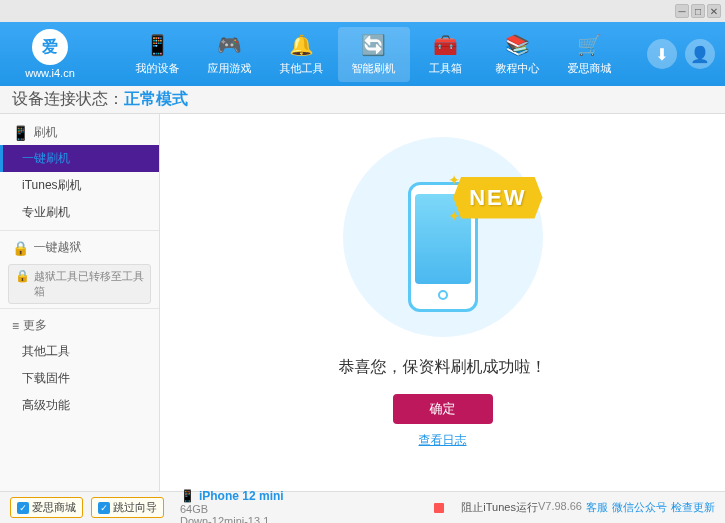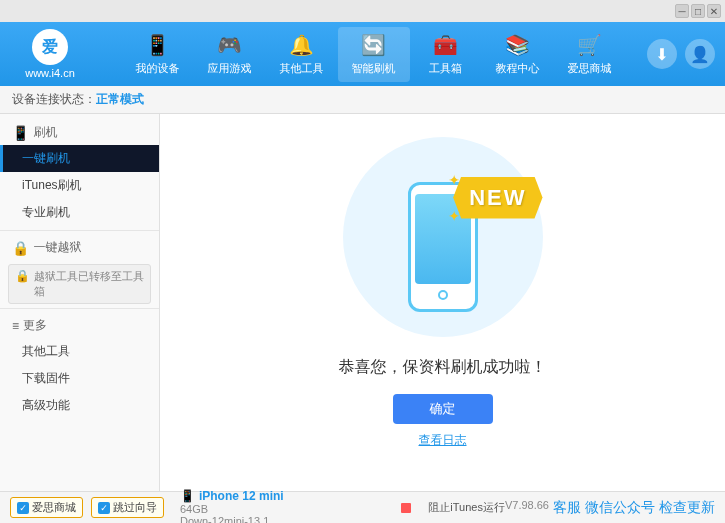--- a/index.html
+++ b/index.html
@@ -65,21 +65,21 @@
       color: #fff; font-size: 16px; cursor: pointer;
     }
 
     
     .status-bar {
       height: 28px;
       background: #f5f5f5;
       border-bottom: 1px solid #ddd;
       display: flex; align-items: center;
       padding: 0 12px;
-      font-size: 12px; color: #555;
+      font-size: 16px; color: #555;
     }
     .status-normal {
       color: #2196e8; font-weight: bold;
     }
 
     
     .main {
       display: flex;
       height: calc(523px - 22px - 64px - 28px - 32px);
     }
@@ -98,21 +98,21 @@
       padding: 4px 12px; color: #666; font-size: 12px;
     }
     .sidebar-section-icon {
       margin-right: 4px; color: #2196e8; font-size: 14px;
     }
     .sidebar-item {
       padding: 5px 12px 5px 22px;
       color: #444; font-size: 12px; cursor: pointer;
     }
     .sidebar-item.active {
-      background: #0f172a; color: #2196e8;
+      background: #4c1d95; color: #2196e8;
       border-left: 3px solid #2196e8;
       padding-left: 19px;
     }
     .sidebar-divider {
       height: 1px; background: #e5e5e5; margin: 4px 0;
     }
     .sidebar-more {
       display: flex; align-items: center;
       padding: 4px 12px; color: #666; font-size: 12px;
     }
@@ -201,21 +201,21 @@
     .sparkle-bl { bottom: -5px; left: -5px; }
 
     
     .success-text {
       font-size: 16px; color: #333;
       margin-bottom: 16px;
       font-weight: 500;
     }
     .confirm-btn {
       width: 100px; height: 30px;
-      background: #3b82f6; color: #fff;
+      background: #be185d; color: #fff;
       border: none; border-radius: 4px;
       font-size: 13px; cursor: pointer;
       display: flex; align-items: center; justify-content: center;
     }
     .view-log-link {
       margin-top: 8px;
       font-size: 12px; color: #2196e8; cursor: pointer;
       text-decoration: underline;
     }
 
@@ -254,21 +254,21 @@
       font-size: 11px; color: #888;
     }
     .bottom-status {
       display: flex; gap: 16px; align-items: center;
       font-size: 11px; color: #666;
     }
     .bottom-links {
       display: flex; gap: 4px;
     }
     .bottom-link {
-      font-size: 14px; color: #2196e8; cursor: pointer;
+      font-size: 11px; color: #2196e8; cursor: pointer;
     }
     .itunes-status {
       display: flex; align-items: center; gap: 17px;
       font-size: 11px; color: #555;
     }
     .stop-icon {
       width: 10px; height: 10px;
       background: #f55; border-radius: 1px;
       display: inline-block;
     }

